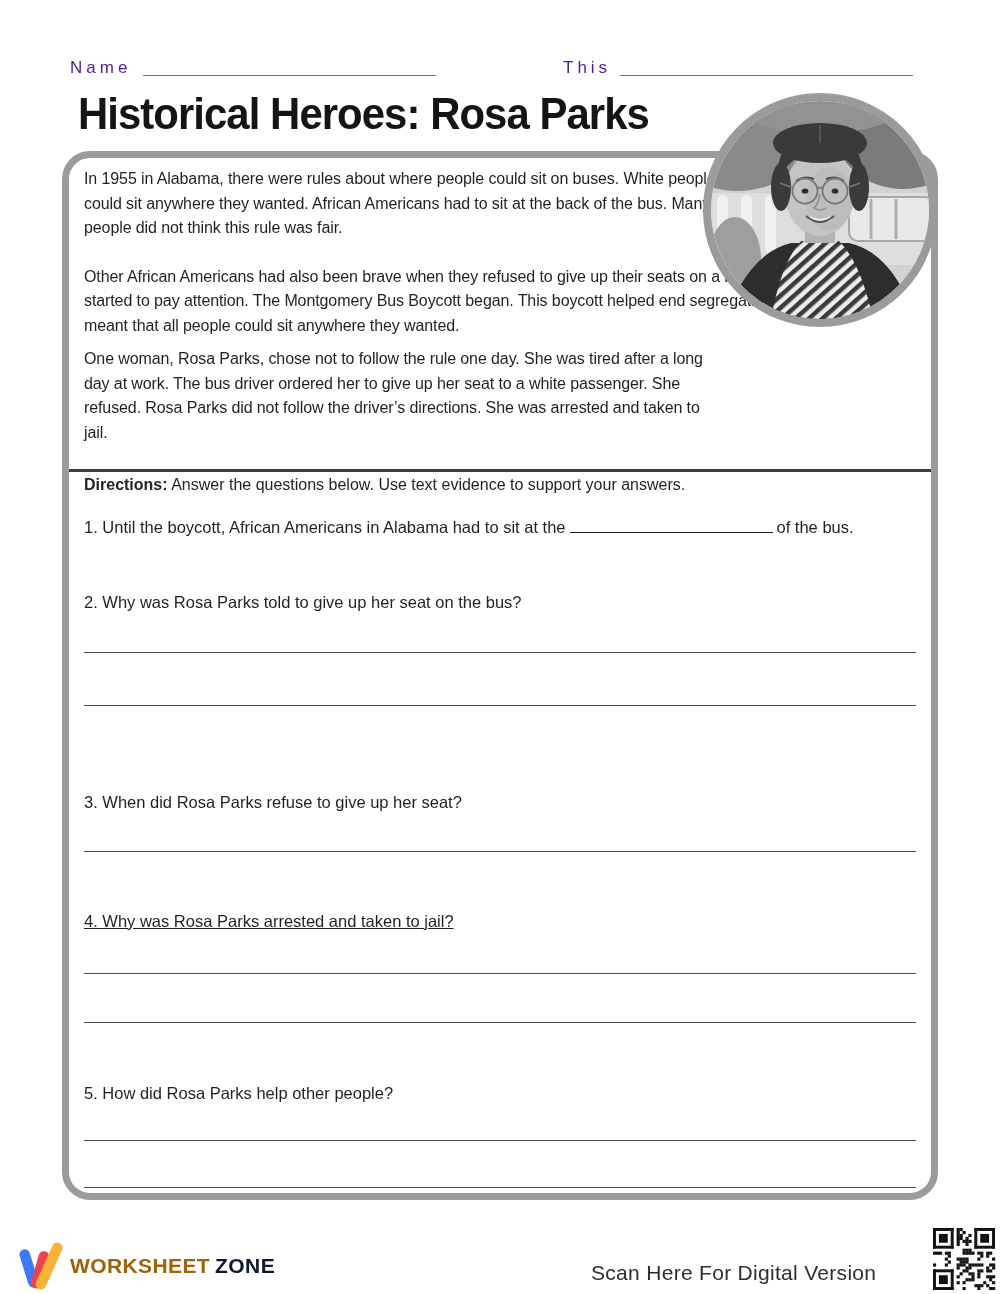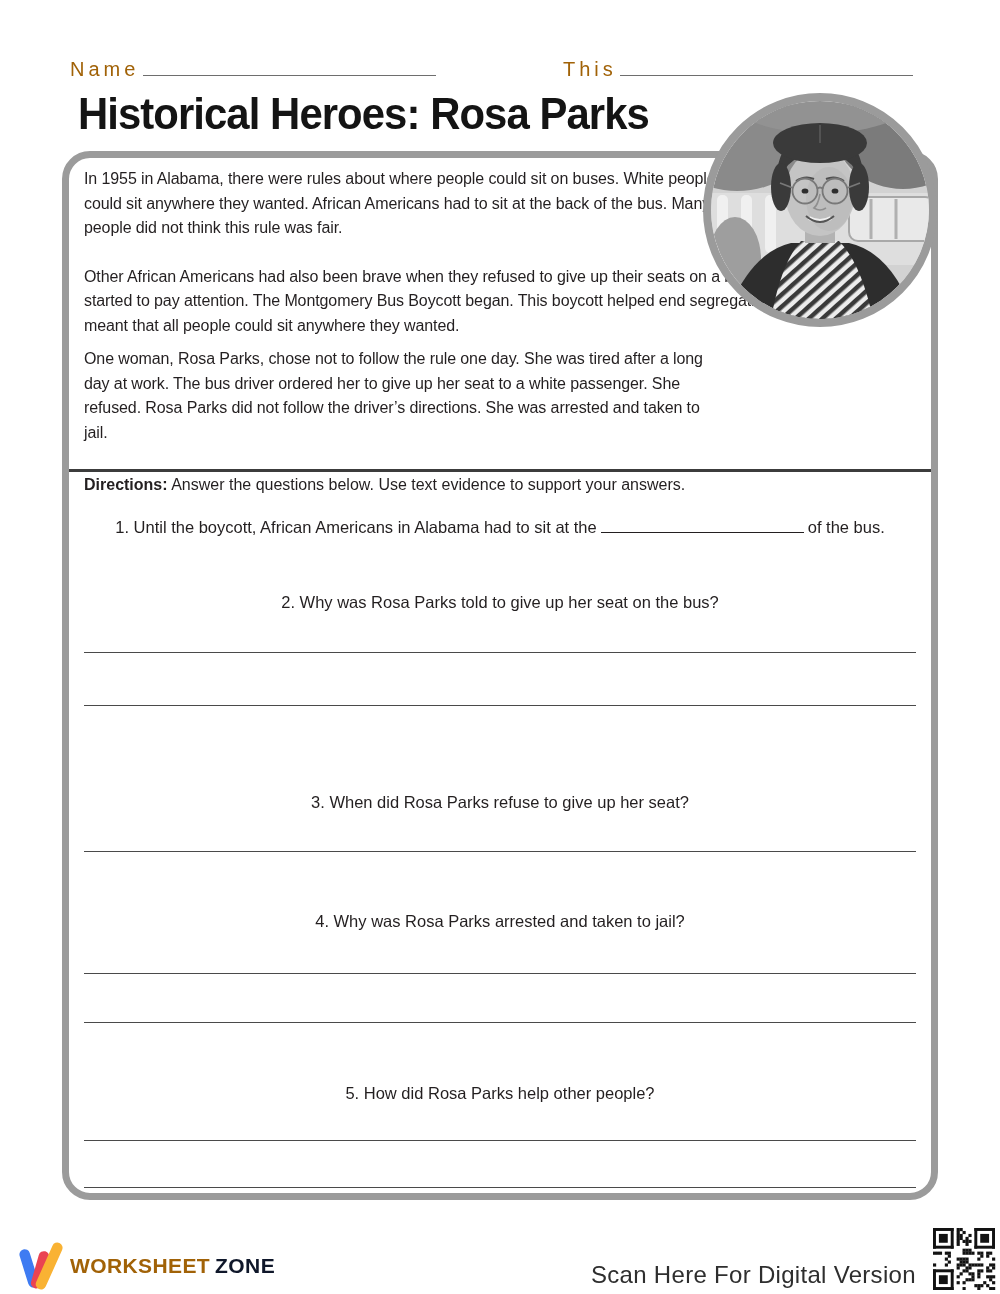--- a/index.html
+++ b/index.html
@@ -4,21 +4,21 @@
 <style>
   * { margin:0; padding:0; box-sizing:border-box; }
   html,body { background:#fff; }
   .page {
     position:relative; width:1000px; height:1294px; background:#ffffff;
     font-family:"Liberation Sans", sans-serif; color:#231f20; overflow:hidden;
   }
 
   
   .field-label {
-    position:absolute; font-size:20px; letter-spacing:4px; color:#a16207;
+    position:absolute; font-size:17px; letter-spacing:4px; color:#4c1d95;
   }
   .name-label { left:70px; top:58px; }
   .date-label { left:563px; top:58px; }
   .field-line {
     position:absolute; height:0; border-bottom:1.6px solid #6e6e6e;
   }
   .name-line { left:143px; top:75px; width:293px; }
   .date-line { left:620px; top:75px; width:293px; }
 
   .title {
@@ -37,29 +37,29 @@
     font-size:16px; line-height:24.5px; letter-spacing:-0.1px; margin:0 0 24px 0;
   }
   .para.wrap { width:632px; }
   .para.last { margin-bottom:9px; }
   .divider {
     height:0; border-top:3px solid #3c3c3c; margin:0 -15px;
   }
   .directions { margin-top:1px; font-size:16px; line-height:24px; }
   .directions b { font-weight:bold; }
 
-  .q { font-size:16.5px; line-height:24.5px;text-align:center; }
+  .q { font-size:16.5px; line-height:24.5px; }
   .q1 { margin-top:18px; }
   .inline-blank {
     display:inline-block; width:203px; height:15px; margin:0 4px;
     border-bottom:1.6px solid #231f20; vertical-align:baseline;
   }
   .mt-q2 { margin-top:50px; }
   .mt-q3 { margin-top:84px; }
-  .mt-q4 { margin-top:57px; }
+  .mt-q4 { margin-top:57px;text-decoration:underline; }
   .mt-q5 { margin-top:58px; }
   .answer-line { height:0; border-bottom:1.6px solid #4a4a4a; }
   .al-a { margin-top:38px; }
   .al-b { margin-top:52px; }
   .al-c { margin-top:36px; }
   .al-d { margin-top:40px; }
   .al-e { margin-top:48px; }
   .al-f { margin-top:34px; }
   .al-g { margin-top:46px; }
 
@@ -70,21 +70,21 @@
   }
   .photo-ring svg { display:block; width:218px; height:218px; }
 
   
   .logo { position:absolute; left:18px; top:1240px; display:flex; align-items:center; }
   .logo svg { display:block; }
   .logo-text { font-size:21px; font-weight:bold; letter-spacing:0.4px; margin-left:6px; }
   .logo-blue { color:#a16207; }
   .logo-yellow { color:#0f172a; margin-left:5px; }
   .scan-text {
-    position:absolute; left:591px; top:1261px; font-size:24px; color:#2e2e2e;
+    position:absolute; left:591px; top:1261px; font-size:21px; color:#2e2e2e;
     letter-spacing:0.3px; white-space:nowrap;
   }
   .qr { position:absolute; left:931px; top:1228px; width:66px; height:62px; }
 </style>
 </head>
 <body>
 
 <div class="page">
 
   <span class="field-label name-label">Name</span>

